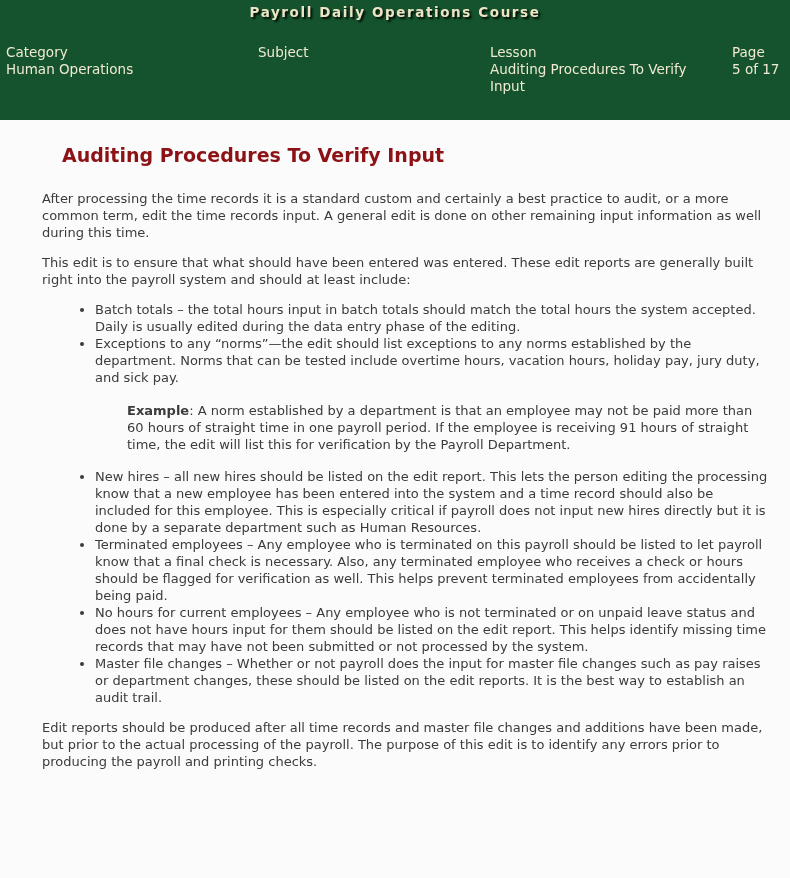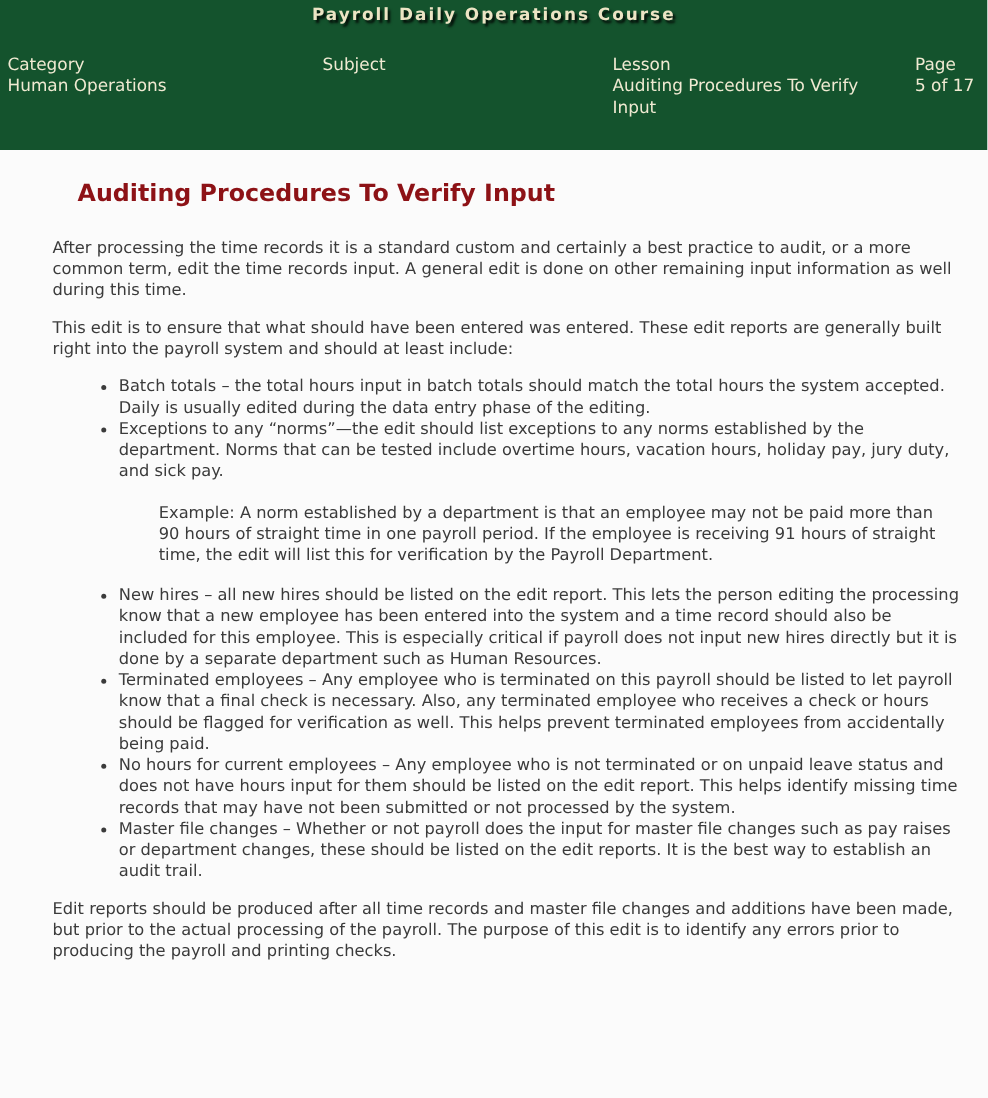--- a/index.html
+++ b/index.html
@@ -73,21 +73,21 @@
     max-width: 733px;
     box-sizing: border-box;
   }
   ul.edit-list.second { margin-top: 0; }
   ul.edit-list li { margin: 0; padding: 0; }
   .example-block {
     margin: 16px 0 15px 85px;
     max-width: 628px;
     line-height: 17px;
   }
-  .example-block .example-label { font-weight: normal; }
+  .example-block .example-label { font-weight: bold; }
 </style>
 </head>
 <body>
 
 <div class="course-header">
   <div class="course-title">Payroll Daily Operations Course</div>
   <div class="header-row">
     <div class="hcol hcol-category">
       <span class="label">Category</span>
       <span class="value">Human Operations</span>
@@ -111,21 +111,21 @@
 
   <p class="first">After processing the time records it is a standard custom and certainly a best practice to audit, or a more common term, edit the time records input. A general edit is done on other remaining input information as well during this time.</p>
   <p>This edit is to ensure that what should have been entered was entered. These edit reports are generally built right into the payroll system and should at least include:</p>
 
   <ul class="edit-list first">
     <li>Batch totals – the total hours input in batch totals should match the total hours the system accepted. Daily is usually edited during the data entry phase of the editing.</li>
     <li>Exceptions to any “norms”—the edit should list exceptions to any norms established by the department. Norms that can be tested include overtime hours, vacation hours, holiday pay, jury duty, and sick pay.</li>
   </ul>
 
   <div class="example-block">
-    <span class="example-label">Example</span><span>: A norm established by a department is that an employee may not be paid more than 90 hours of straight time in one payroll period. If the employee is receiving 91 hours of straight time, the edit will list this for verification by the Payroll Department.</span>
+    <span class="example-label">Example</span><span>: A norm established by a department is that an employee may not be paid more than 60 hours of straight time in one payroll period. If the employee is receiving 91 hours of straight time, the edit will list this for verification by the Payroll Department.</span>
   </div>
 
   <ul class="edit-list second">
     <li>New hires – all new hires should be listed on the edit report. This lets the person editing the processing know that a new employee has been entered into the system and a time record should also be included for this employee. This is especially critical if payroll does not input new hires directly but it is done by a separate department such as Human Resources.</li>
     <li>Terminated employees – Any employee who is terminated on this payroll should be listed to let payroll know that a final check is necessary. Also, any terminated employee who receives a check or hours should be flagged for verification as well. This helps prevent terminated employees from accidentally being paid.</li>
     <li>No hours for current employees – Any employee who is not terminated or on unpaid leave status and does not have hours input for them should be listed on the edit report. This helps identify missing time records that may have not been submitted or not processed by the system.</li>
     <li>Master file changes – Whether or not payroll does the input for master file changes such as pay raises or department changes, these should be listed on the edit reports. It is the best way to establish an audit trail.</li>
   </ul>
 
   <p>Edit reports should be produced after all time records and master file changes and additions have been made, but prior to the actual processing of the payroll. The purpose of this edit is to identify any errors prior to producing the payroll and printing checks.</p>

